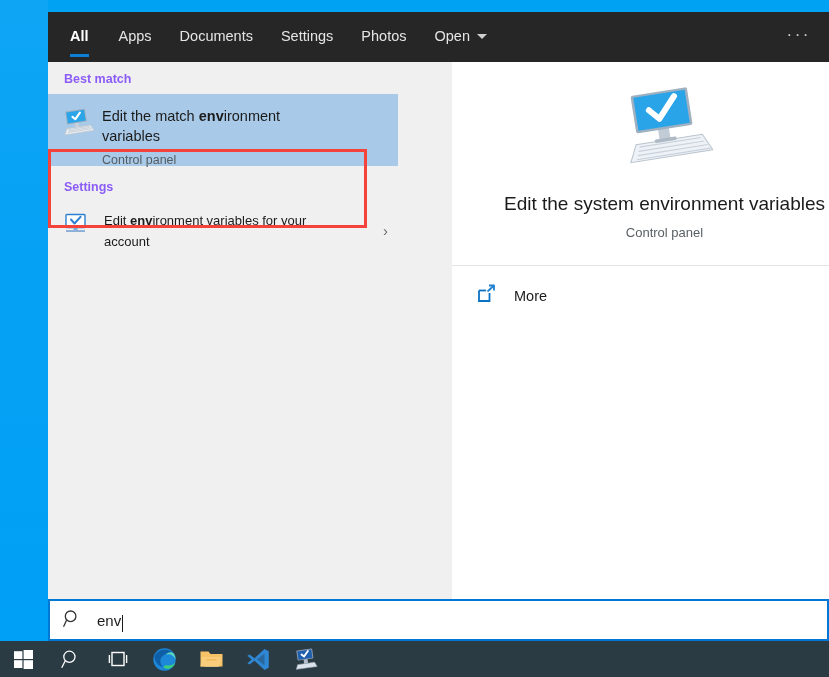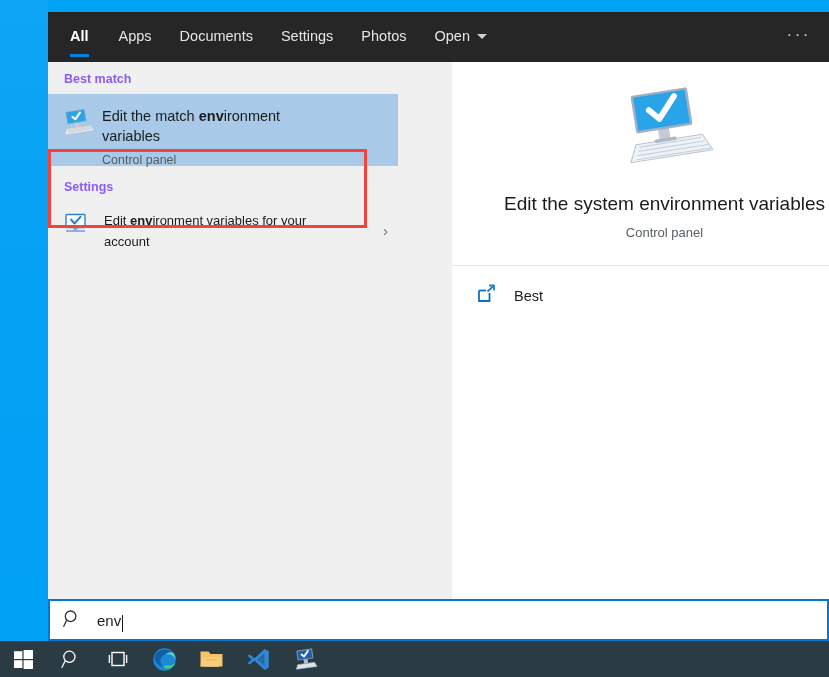--- a/index.html
+++ b/index.html
@@ -284,21 +284,21 @@
       <div id="preview-divider"></div>
       <div id="open-action">
         <span>
           <svg width="19" height="19" viewBox="0 0 19 19">
             <path d="M2 6.5 L2 17 L12.5 17 L12.5 9" stroke="#0a72c4" stroke-width="1.8" fill="none"></path>
             <path d="M2 6.5 L9 6.5" stroke="#0a72c4" stroke-width="1.8" fill="none"></path>
             <path d="M10.5 7.5 L17 1.5" stroke="#2080d0" stroke-width="1.8" fill="none"></path>
             <path d="M12 1.5 L17 1.5 L17 6.5" stroke="#2080d0" stroke-width="1.8" fill="none" stroke-linejoin="round"></path>
           </svg>
         </span>
-        <span id="open-label">Best</span>
+        <span id="open-label">More</span>
       </div>
     </div>
 
   </div>
 
   <div id="searchbar">
     <span id="search-icon-wrap">
       <svg width="19" height="19" viewBox="0 0 19 19">
         <circle cx="7.6" cy="7.3" r="5.3" stroke="#333333" stroke-width="1.3" fill="none"></circle>
         <path d="M3.4 11.6 L0.8 17.3" stroke="#333333" stroke-width="1.3" stroke-linecap="round"></path>

